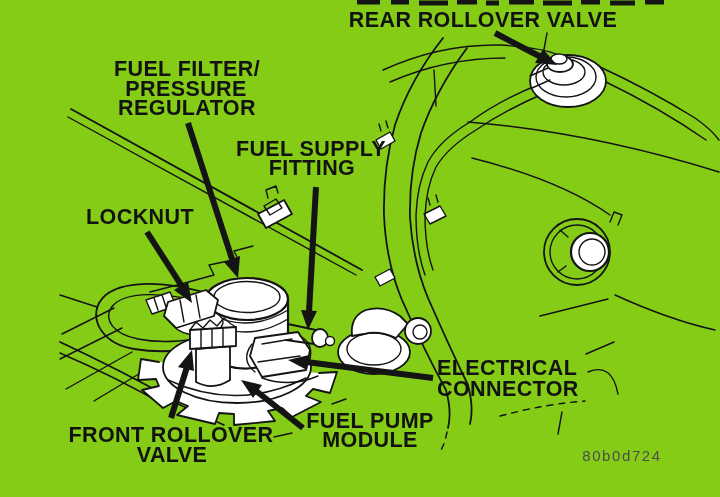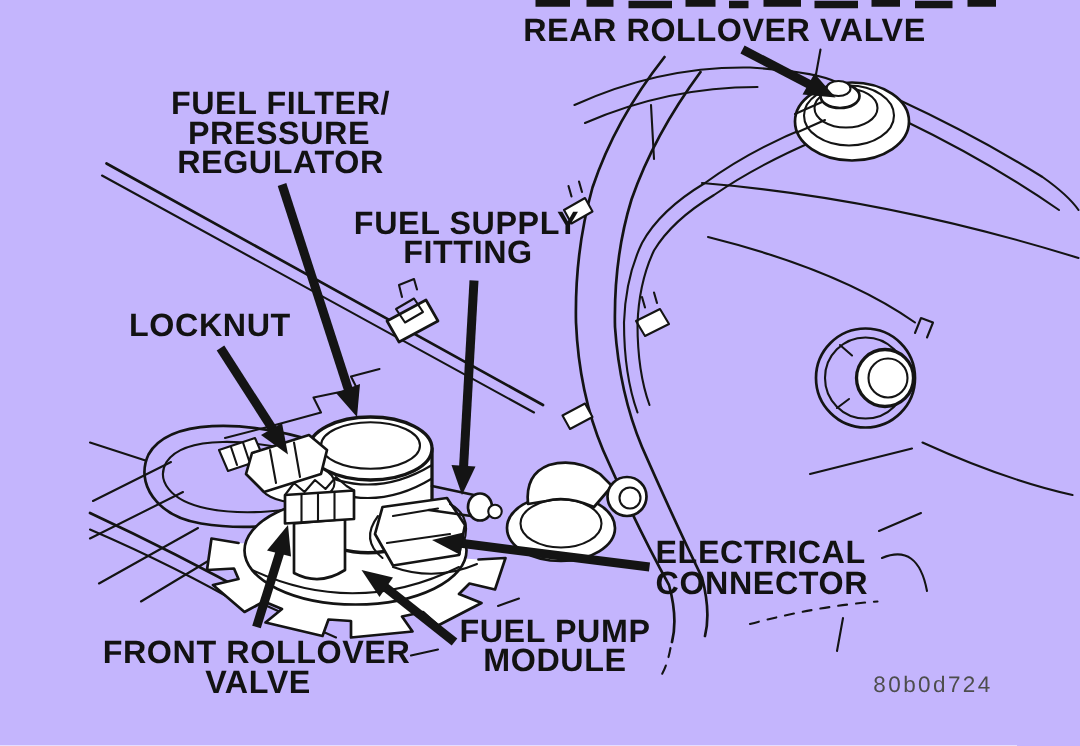--- a/index.html
+++ b/index.html
@@ -1,17 +1,17 @@
 <!DOCTYPE html>
 <html><head>
 <meta charset="utf-8">
 <style>
   html,body{margin:0;padding:0;background:#ffffff;}
   .canvas{
-    position:relative;width:720px;height:497px;background:#c4b5fd;overflow:hidden;
+    position:relative;width:720px;height:497px;background:#84cc16;overflow:hidden;
     font-family:"Liberation Sans", sans-serif;
   }
   svg{display:block;}
   .ink{stroke:#141414;fill:none;stroke-linecap:round;stroke-linejoin:round;}
   .thin{stroke-width:1.4;}
   .med{stroke-width:1.8;}
   .bold{stroke-width:2.2;}
   .wfill{fill:#ffffff;}
   .blackfill{fill:#141414;stroke:none;}
   .shaft{stroke:#141414;stroke-width:6;stroke-linecap:butt;fill:none;}

